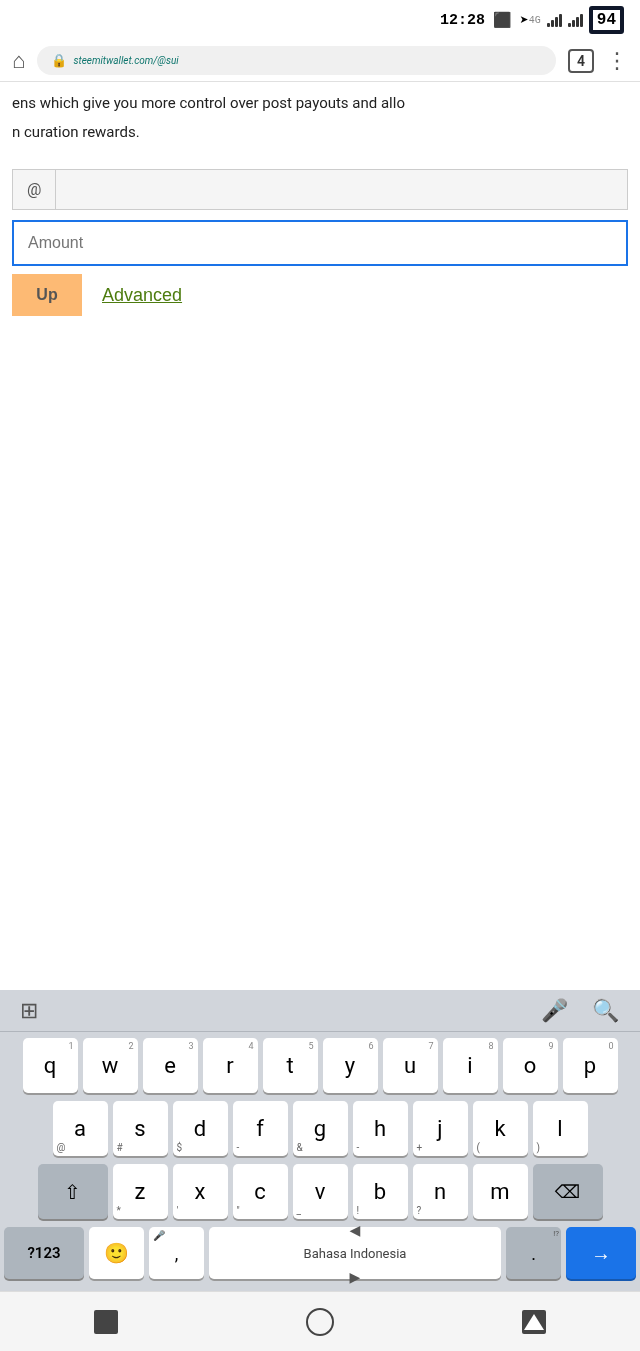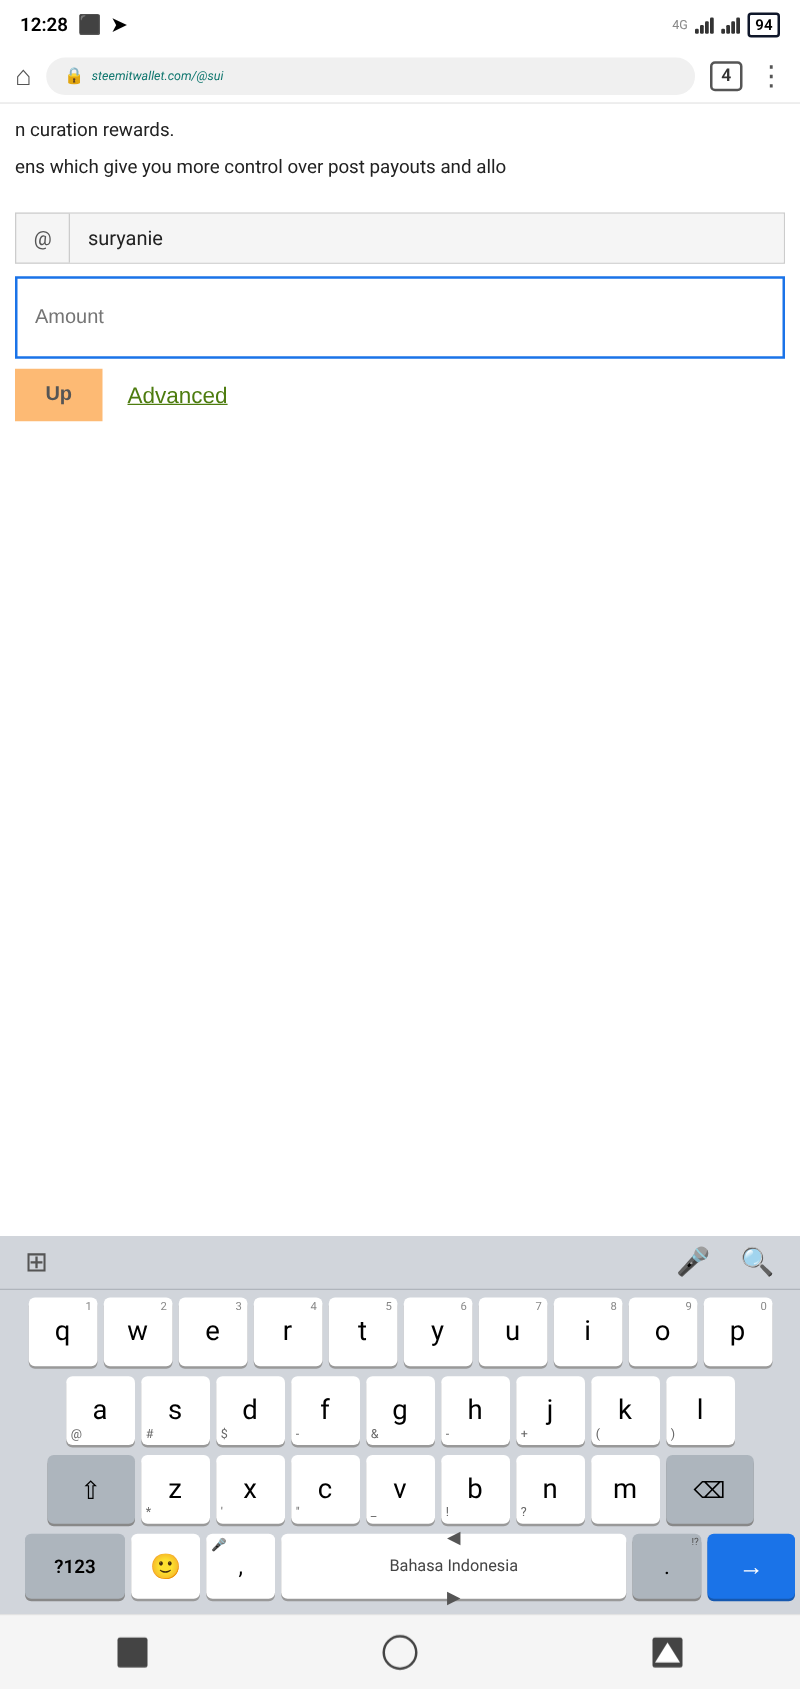--- a/index.html
+++ b/index.html
@@ -8,44 +8,45 @@
       width: 640px;
       min-height: 1351px;
       font-family: -apple-system, BlinkMacSystemFont, 'Segoe UI', Roboto, sans-serif;
       background: #fff;
       overflow-x: hidden;
     }
 
     
     .status-bar {
       display: flex;
-      justify-content: space-between;
+      justify-content: flex-end;
       align-items: center;
       padding: 8px 16px;
       background: #fff;
       height: 40px;
+      font-family: Liberation Mono, monospace;
     }
     .status-left {
       display: flex;
       align-items: center;
       gap: 8px;
       font-size: 15px;
       font-weight: 600;
     }
     .status-right {
       display: flex;
       align-items: center;
       gap: 6px;
       font-size: 12px;
     }
     .battery-box {
-      border: 2px solid #0f172a;
+      border: 4px solid #0f172a;
       border-radius: 3px;
       padding: 1px 4px;
-      font-size: 12px;
+      font-size: 16px;
       font-weight: 600;
       position: relative;
     }
     .signal-bars {
       display: flex;
       align-items: flex-end;
       gap: 1px;
       height: 14px;
     }
     .signal-bar {
@@ -138,21 +139,21 @@
       flex: 1;
     }
 
     .amount-input-wrapper {
       border: 2px solid #1a73e8;
       margin-bottom: 8px;
       background: #fff;
     }
     .amount-input {
       width: 100%;
-      padding: 22px 14px;
+      padding: 12px 14px;
       font-size: 16px;
       color: #999;
       border: none;
       outline: none;
       background: transparent;
     }
 
     .balance-text {
       font-size: 15px;
       color: #1a73e8;
@@ -276,21 +277,20 @@
       width: 70px;
       height: 55px;
       background: #adb5bd;
       box-shadow: 0 2px 0 #888;
     }
     .key-123 {
       width: 80px;
       height: 52px;
       background: #adb5bd;
       box-shadow: 0 2px 0 #888;
-      margin-left: 16px;
     }
     .key-emoji {
       width: 55px;
       height: 52px;
       background: #fff;
       box-shadow: 0 2px 0 #999;
     }
     .key-comma {
       width: 55px;
       height: 52px;
@@ -384,31 +384,30 @@
   <div class="url-bar">
     <span class="lock-icon">🔒</span>
     <span class="url-text">steemitwallet.com/@sui</span>
   </div>
   <div class="tab-count">4</div>
   <span class="menu-dots">⋮</span>
 </div>
 
 <div class="page-content">
   <div class="description-text">
+    <p>ens which give you more control over post payouts and allo</p>
     <p>n curation rewards.</p>
-    <p>ens which give you more control over post payouts and allo</p>
   </div>
   <div class="description-text" style="margin-top:6px;">
   </div>
 
   <div class="form-section">
 
     <div class="username-row">
       <span class="at-prefix">@</span>
-      <span class="username-value">suryanie</span>
     </div>
 
     <div class="amount-input-wrapper">
       <input class="amount-input" type="text" placeholder="Amount" style="">
     </div>
 
 
     <div class="action-row">
       <button class="power-up-btn">Up</button>
       <button class="advanced-link">Advanced</button>

